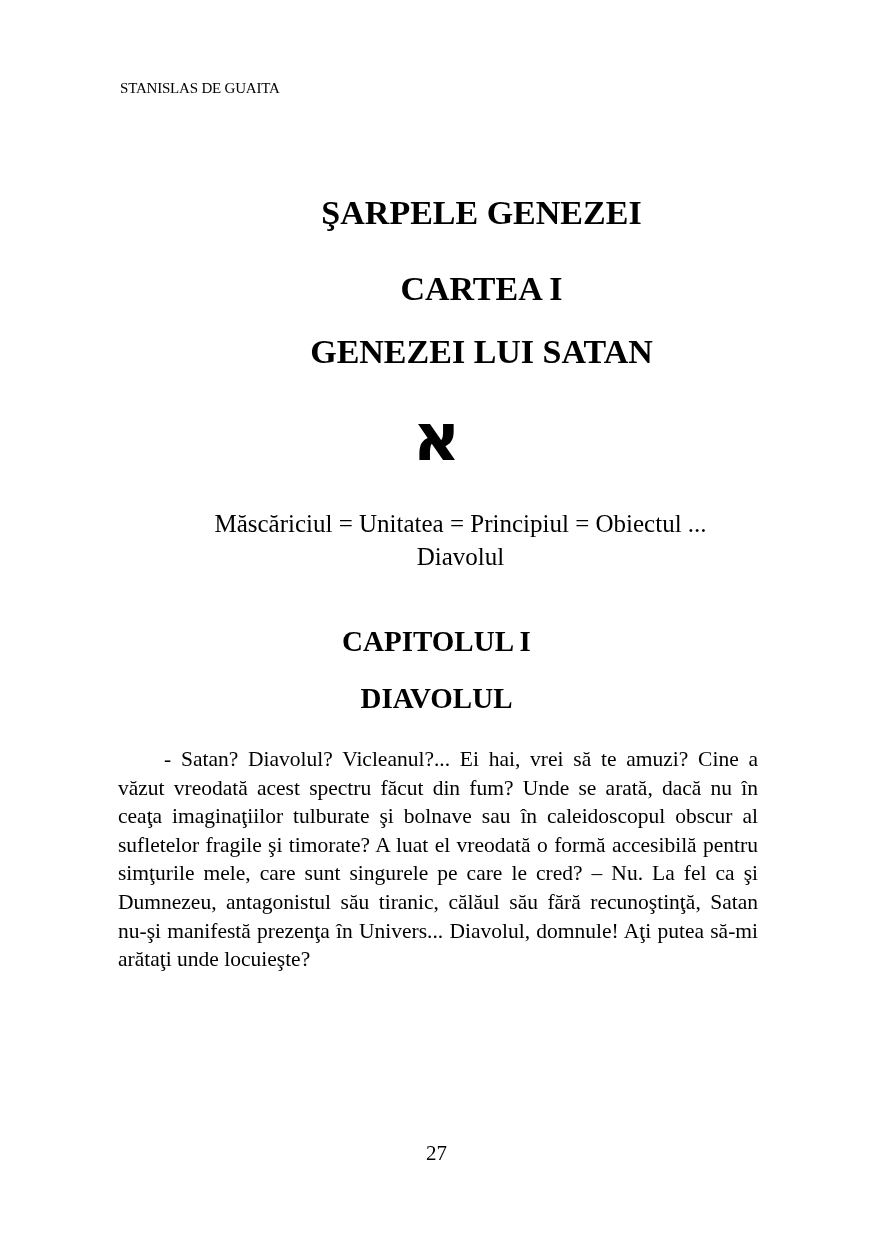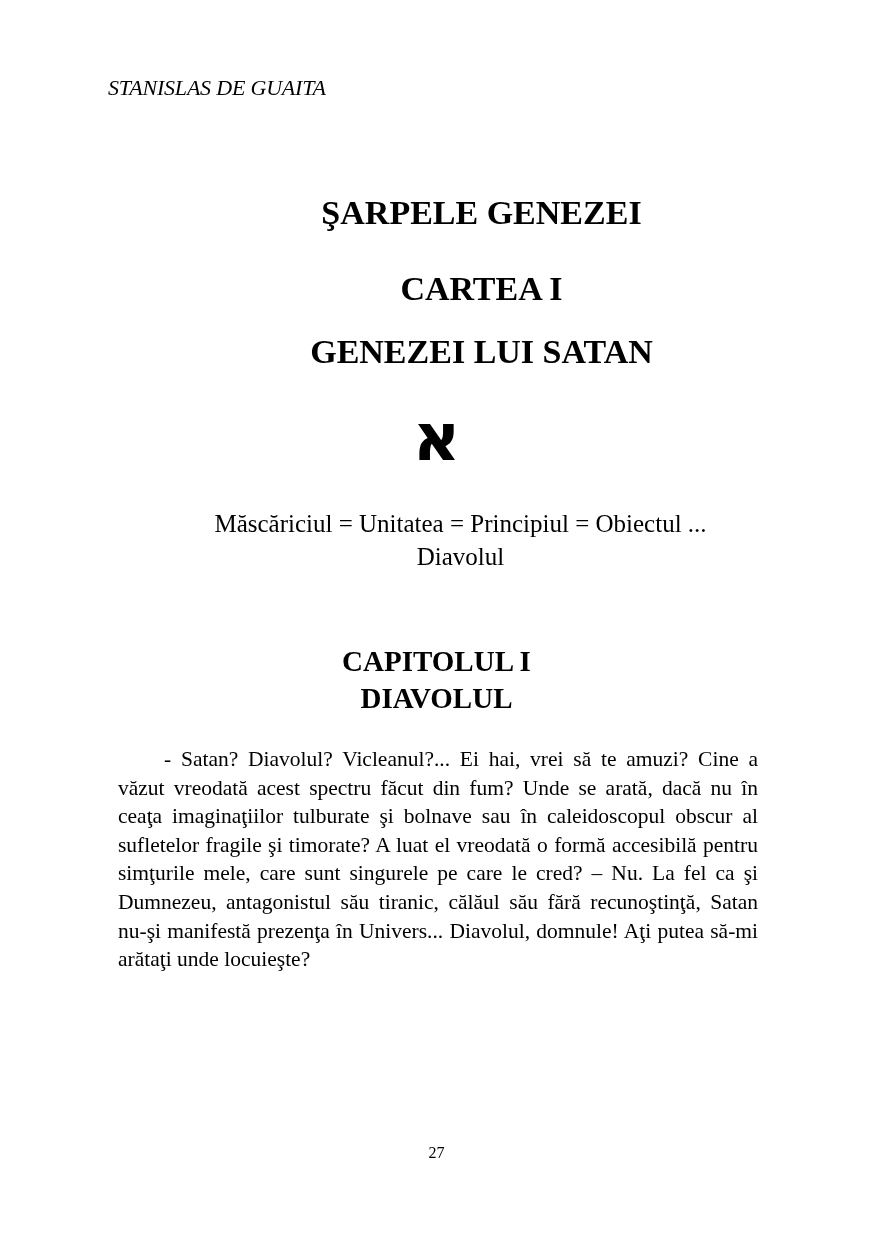--- a/index.html
+++ b/index.html
@@ -11,26 +11,25 @@
       width: 873px;
       height: 1240px;
       position: relative;
       overflow: hidden;
       font-family: "Liberation Serif", "DejaVu Serif", serif;
       color: #000000;
     }
     .running-header {
       position: absolute;
       top: 75px;
-      left: 108px;
+      left: 120px;
       width: 636px;
       height: 26px;
-      font-size: 22px;
+      font-size: 15px;
       line-height: 26px;
-      font-style: italic;
     }
     .running-header .left {
       position: absolute;
       left: 0;
       top: 0;
       letter-spacing: -0.2px;
     }
     .running-header .right {
       position: absolute;
       right: 0;
@@ -73,21 +72,21 @@
     }
     .chapter {
       position: absolute;
       left: 0;
       width: 873px;
       text-align: center;
       font-weight: bold;
       font-size: 29px;
       line-height: 36px;
     }
-    .c1 { top: 623px; margin-top: 20px; }
+    .c1 { top: 623px; }
     .c2 { top: 680px; }
     .body-text {
       position: absolute;
       top: 745px;
       left: 118px;
       width: 640px;
       font-size: 21.5px;
       line-height: 28.6px;
       text-align: justify;
     }
@@ -95,21 +94,21 @@
       margin: 0;
       text-indent: 46px;
       text-align: justify;
     }
     .page-number {
       position: absolute;
       left: 0;
       width: 873px;
       top: 1139px;
       text-align: center;
-      font-size: 16px;
+      font-size: 21px;
       line-height: 28px;
     }
   </style>
 </head>
 <body>
 
 <div class="running-header">
   <span class="left">STANISLAS DE GUAITA</span>
 </div>
 

